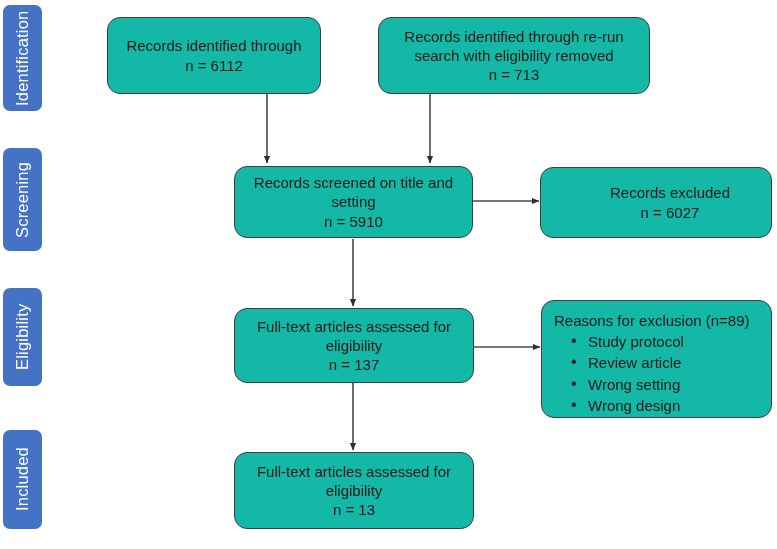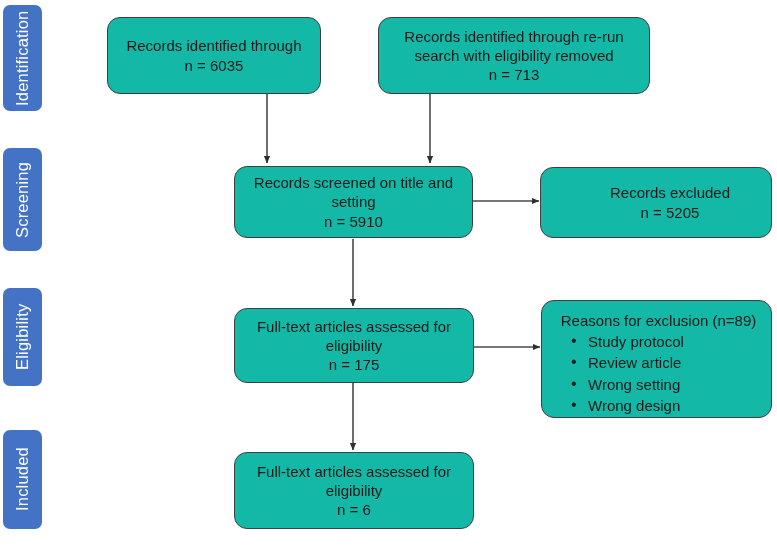--- a/index.html
+++ b/index.html
@@ -50,21 +50,21 @@
   .node .ln { display: block; white-space: nowrap; }
   .node.bulleted {
     align-items: flex-start;
     justify-content: flex-start;
     text-align: left;
     padding: 10px 8px 8px 12px;
   }
   .node.bulleted .heading {
     display: block;
     width: 100%;
-    text-align: center;
+    text-align: left;
     white-space: nowrap;
   }
   .node.bulleted ul {
     margin: 1px 0 0 0;
     padding: 0 0 0 34px;
     list-style: none;
     width: 100%;
   }
   .node.bulleted ul li {
     position: relative;
@@ -115,55 +115,55 @@
     <line x1="267" y1="94" x2="267" y2="163" marker-end="url(#ah)"></line>
     <line x1="430" y1="94" x2="430" y2="163" marker-end="url(#ah)"></line>
     <line x1="473" y1="201" x2="539" y2="201" marker-end="url(#ah)"></line>
     <line x1="353" y1="239" x2="353" y2="306" marker-end="url(#ah)"></line>
     <line x1="474" y1="347" x2="540" y2="347" marker-end="url(#ah)"></line>
     <line x1="353" y1="383" x2="353" y2="450" marker-end="url(#ah)"></line>
   </svg>
 
   <div class="node" style="left:107px; top:17px; width:214px; height:77px;">
     <span class="ln">Records identified through</span>
-    <span class="ln">n = 6035</span>
+    <span class="ln">n = 6112</span>
   </div>
 
   <div class="node" style="left:378px; top:17px; width:272px; height:77px;">
     <span class="ln">Records identified through re-run</span>
     <span class="ln">search with eligibility removed</span>
     <span class="ln">n = 713</span>
   </div>
 
   <div class="node" style="left:234px; top:166px; width:239px; height:72px;text-align:center;">
     <span class="ln">Records screened on title and</span>
     <span class="ln">setting</span>
     <span class="ln">n = 5910</span>
   </div>
 
   <div class="node" style="left:540px; top:167px; width:232px; height:71px;padding-left:36px;">
     <span class="ln">Records excluded</span>
-    <span class="ln">n = 5205</span>
+    <span class="ln">n = 6027</span>
   </div>
 
   <div class="node" style="left:234px; top:308px; width:240px; height:75px;">
     <span class="ln">Full-text articles assessed for</span>
     <span class="ln">eligibility</span>
-    <span class="ln">n = 175</span>
+    <span class="ln">n = 137</span>
   </div>
 
   <div class="node bulleted" style="left:541px; top:300px; width:231px; height:118px;">
     <span class="heading">Reasons for exclusion (n=89)</span>
     <ul>
       <li>Study protocol</li>
       <li>Review article</li>
       <li>Wrong setting</li>
       <li>Wrong design</li>
     </ul>
   </div>
 
   <div class="node" style="left:234px; top:452px; width:240px; height:77px;">
     <span class="ln">Full-text articles assessed for</span>
     <span class="ln">eligibility</span>
-    <span class="ln">n = 6</span>
+    <span class="ln">n = 13</span>
   </div>
 
 </div>
 
 </body></html>

